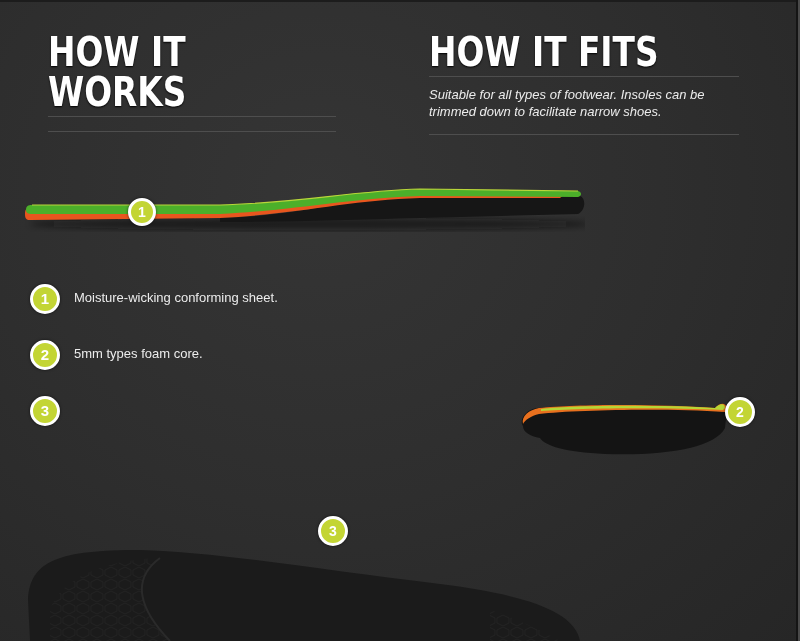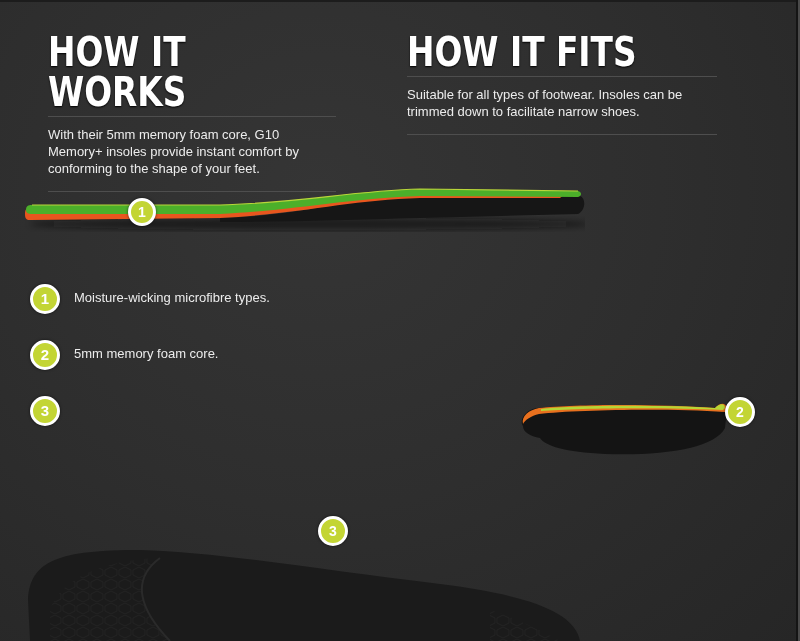--- a/index.html
+++ b/index.html
@@ -20,23 +20,23 @@
     text-shadow: 0 1px 2px #000;
   }
   .rule { height: 1px; background: #4e4e4e; }
   .section p { margin: 0; font-size: 13px; line-height: 17px; color: #ececec; }
 
   #works { left: 48px; top: 32px; width: 288px; }
   #works .rule.a { margin-top: 4px; }
   #works p { margin-top: 9px; }
   #works .rule.b { margin-top: 14px; }
 
-  #fits { left: 407px; top: 32px; width: 310px; }
+  #fits { left: 429px; top: 32px; width: 310px; }
   #fits .rule.a { margin-top: 4px; }
-  #fits p { margin-top: 9px; }
+  #fits p { margin-top: 9px; font-style: italic; }
   #fits .rule.b { margin-top: 14px; }
 
   .badge {
     position: absolute; width: 26px; height: 26px; border-radius: 50%;
     background: #c3d534; border: 3px solid #ffffff; box-sizing: border-box;
     color: #ffffff; font-size: 14px; font-weight: bold; text-align: center; line-height: 20px;
     box-shadow: 0 0 3px rgba(0,0,0,0.6);
   }
 
   .features { position: absolute; left: 30px; top: 284px; }
@@ -51,21 +51,20 @@
 </head>
 <body>
 
 <div class="topline"></div>
 <div class="rightline"></div>
 <div class="rightline2"></div>
 
 <div class="section" id="works">
   <h1>HOW IT WORKS</h1>
   <div class="rule a"></div>
-  <p>With their 5mm memory foam core, G10 Memory+ insoles provide instant comfort by conforming to the shape of your feet.</p>
   <div class="rule b"></div>
 </div>
 
 <div class="section" id="fits">
   <h1>HOW IT FITS</h1>
   <div class="rule a"></div>
   <p>Suitable for all types of footwear. Insoles can be trimmed down to facilitate narrow shoes.</p>
   <div class="rule b"></div>
 </div>
 
@@ -84,25 +83,25 @@
 
     <path d="M6 22 C 6 18, 8 17, 12 17 L 200 17 C 280 15, 330 3, 400 1 L 558 3 C 562 4, 562 8, 558 9 L 400 8 C 330 10, 280 22, 200 26 L 12 26 C 8 26, 6 25, 6 22 Z" fill="#4caf2a"></path>
     <path d="M12 17 L 200 17 C 280 15, 330 3, 400 1 L 558 3" stroke="#b9d63a" stroke-width="1.2" fill="none"></path>
   </svg>
   <div class="badge" style="left:108px; top:10px; width:28px; height:28px; line-height:22px;">1</div>
 </div>
 
 <div class="features">
   <div class="feature" style="top:0px;">
     <div class="badge">1</div>
-    <span class="label">Moisture-wicking microfibre types.</span>
+    <span class="label">Moisture-wicking conforming sheet.</span>
   </div>
   <div class="feature" style="top:56px;">
     <div class="badge">2</div>
-    <span class="label">5mm memory foam core.</span>
+    <span class="label">5mm types foam core.</span>
   </div>
   <div class="feature" style="top:112px;">
     <div class="badge">3</div>
   </div>
 </div>
 
 <div id="insole-heel">
   <svg width="250" height="60" viewBox="0 0 250 60">
     <path d="M8 28 C 4 22, 10 12, 22 10 C 60 6, 150 6, 200 10 C 205 4, 212 4, 212 12 L 210 30 C 200 50, 150 58, 90 56 C 50 54, 30 48, 25 40 C 15 38, 8 34, 8 28 Z" fill="#141414"></path>
     <path d="M8 26 C 6 18, 14 12, 24 10 C 60 6, 150 6, 200 10 C 205 4, 212 4, 212 12 L 210 14 C 150 10, 60 12, 24 16 C 16 18, 10 22, 8 26 Z" fill="#e8701e"></path>

